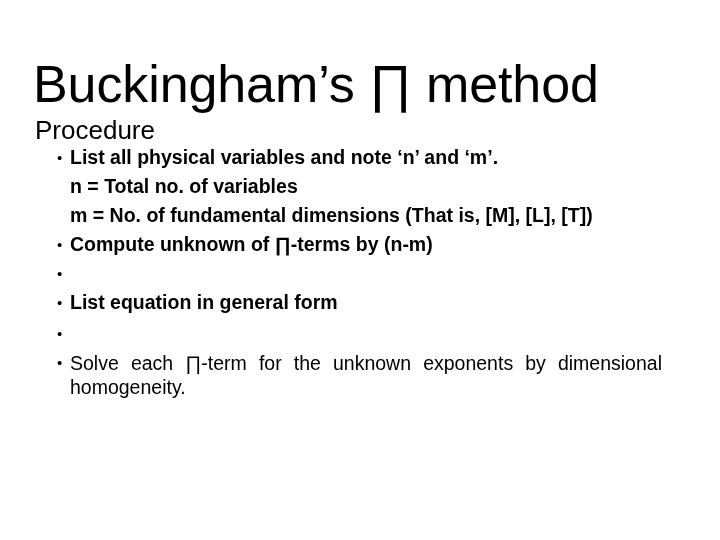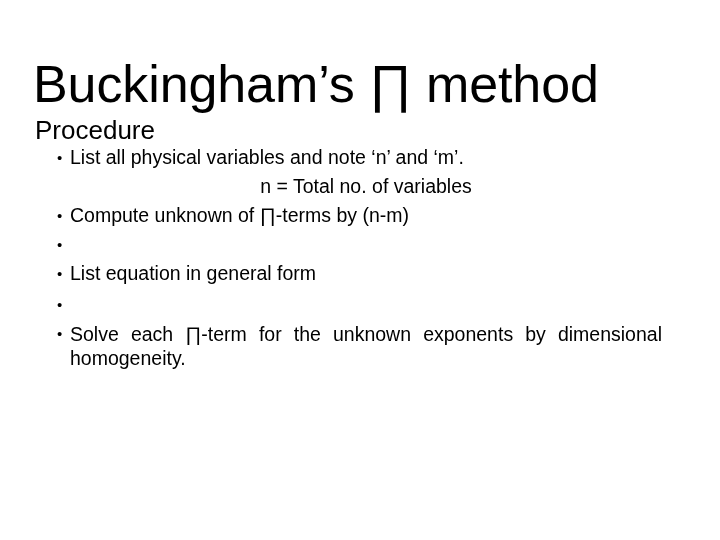--- a/index.html
+++ b/index.html
@@ -64,21 +64,20 @@
   }
   .bullet-row > .bullet-glyph {
     position: absolute;
     left: 1px;
     top: 0;
     line-height: 29px;
     font-size: 15px;
   }
   .sub-row {
     padding-left: 14px;
-    text-align: center;
   }
   .para-row {
     padding-left: 14px;
     line-height: 24px;
     min-height: 24px;
   }
   .para-row.first-line {
     padding-top: 5px;
   }
   .para-row > .bullet-glyph {
@@ -88,20 +87,21 @@
     line-height: 24px;
     font-size: 15px;
   }
   .justified {
     text-align: justify;
     text-align-last: left;
     text-justify: inter-word;
   }
   .nowrap {
     white-space: nowrap;
+    font-weight: bold;
   }
 </style>
 </head>
 <body>
 
 <div class="slide">
 
   <div class="title">Buckingham’s ∏ method</div>
 
   <div class="subtitle">Procedure</div>
@@ -110,20 +110,23 @@
 
     <div class="line-row bullet-row">
       <span class="bullet-glyph">•</span>
       <span class="nowrap">List all physical variables and note ‘n’ and ‘m’.</span>
     </div>
 
     <div class="line-row sub-row">
       <span class="nowrap">n = Total no. of variables</span>
     </div>
 
+    <div class="line-row sub-row">
+      <span class="nowrap">m = No. of fundamental dimensions (That is, [M], [L], [T])</span>
+    </div>
 
     <div class="line-row bullet-row">
       <span class="bullet-glyph">•</span>
       <span class="nowrap">Compute unknown of  ∏-terms by (n-m)</span>
     </div>
 
     <div class="line-row bullet-row">
       <span class="bullet-glyph">•</span>
     </div>
 

